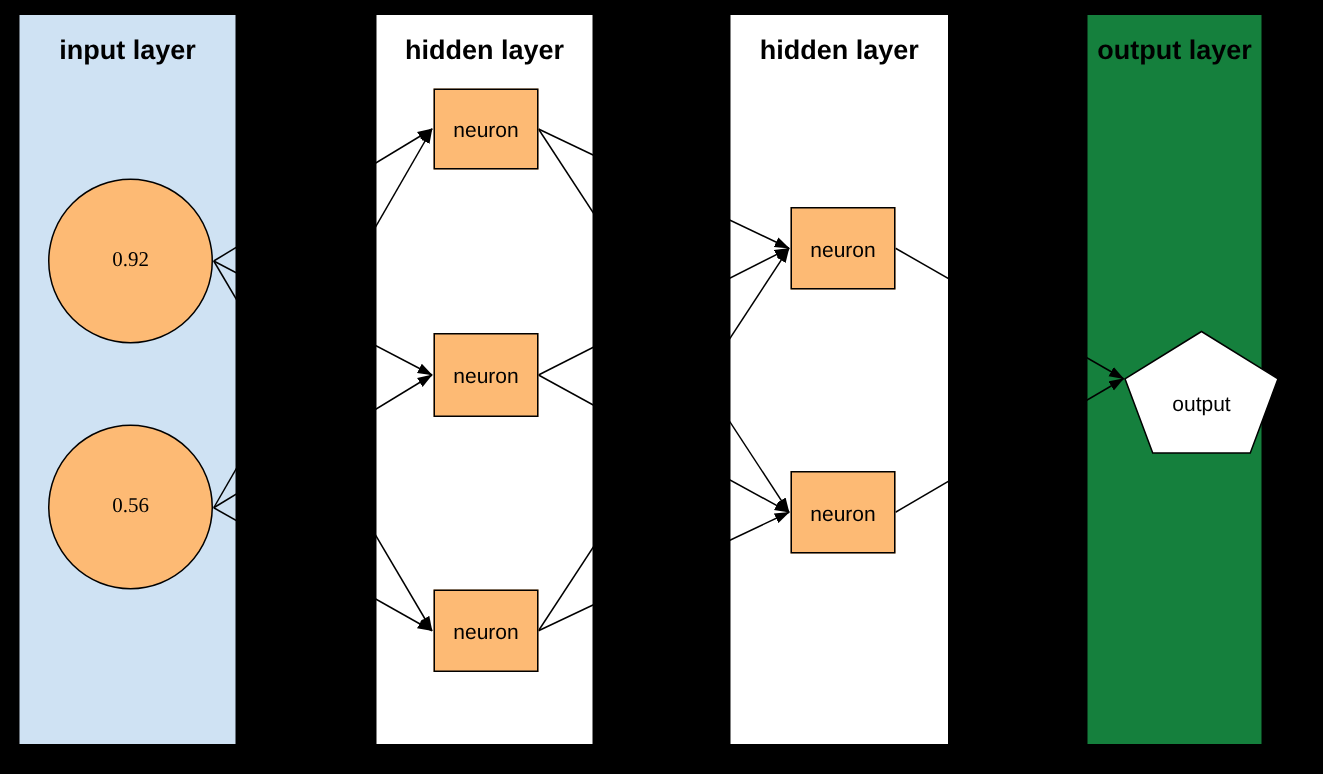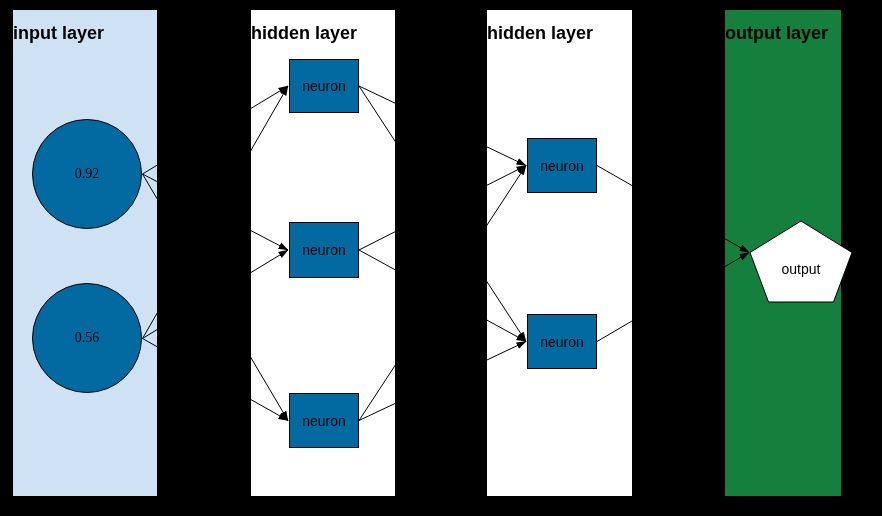--- a/index.html
+++ b/index.html
@@ -2,29 +2,29 @@
 <html><head>
 <meta charset="utf-8">
 <style>
   html,body{margin:0;padding:0;background:#000;}
   .stage{
     position:relative;width:882px;height:516px;background:#000;overflow:hidden;
     font-family:"Liberation Sans", sans-serif;color:#000;
   }
   .panel{position:absolute;top:10px;height:486px;}
   .panel-title{
-    text-align:left;padding-top:13px;font-weight:700;font-size:18px;line-height:21px;
+    text-align:center;padding-top:13px;font-weight:700;font-size:18px;line-height:21px;
   }
   .panel-input  {left:13px; width:144px;background:#cfe2f3;}
   .panel-hidden1{left:251px;width:144px;background:#ffffff;}
   .panel-hidden2{left:487px;width:145px;background:#ffffff;}
   .panel-output {left:725px;width:116px;background:#15803d;}
   .node{
     position:absolute;display:flex;align-items:center;justify-content:center;
-    background:#0369a1;border:1px solid #000;font-size:14px;box-sizing:border-box;
+    background:#fdba74;border:1px solid #000;font-size:14px;box-sizing:border-box;
   }
   .circle{border-radius:50%;font-family:Liberation Serif, serif;}
   .circle1{left:32px;top:119px;width:110px;height:110px;}
   .circle2{left:32px;top:283px;width:110px;height:110px;}
   .n1{left:289px;top:59px; width:70px;height:54px;}
   .n2{left:289px;top:222px;width:70px;height:56px;}
   .n3{left:289px;top:393px;width:70px;height:55px;}
   .m1{left:527px;top:138px;width:70px;height:55px;}
   .m2{left:527px;top:314px;width:70px;height:55px;}
   .edges{position:absolute;left:0;top:0;pointer-events:none;}

